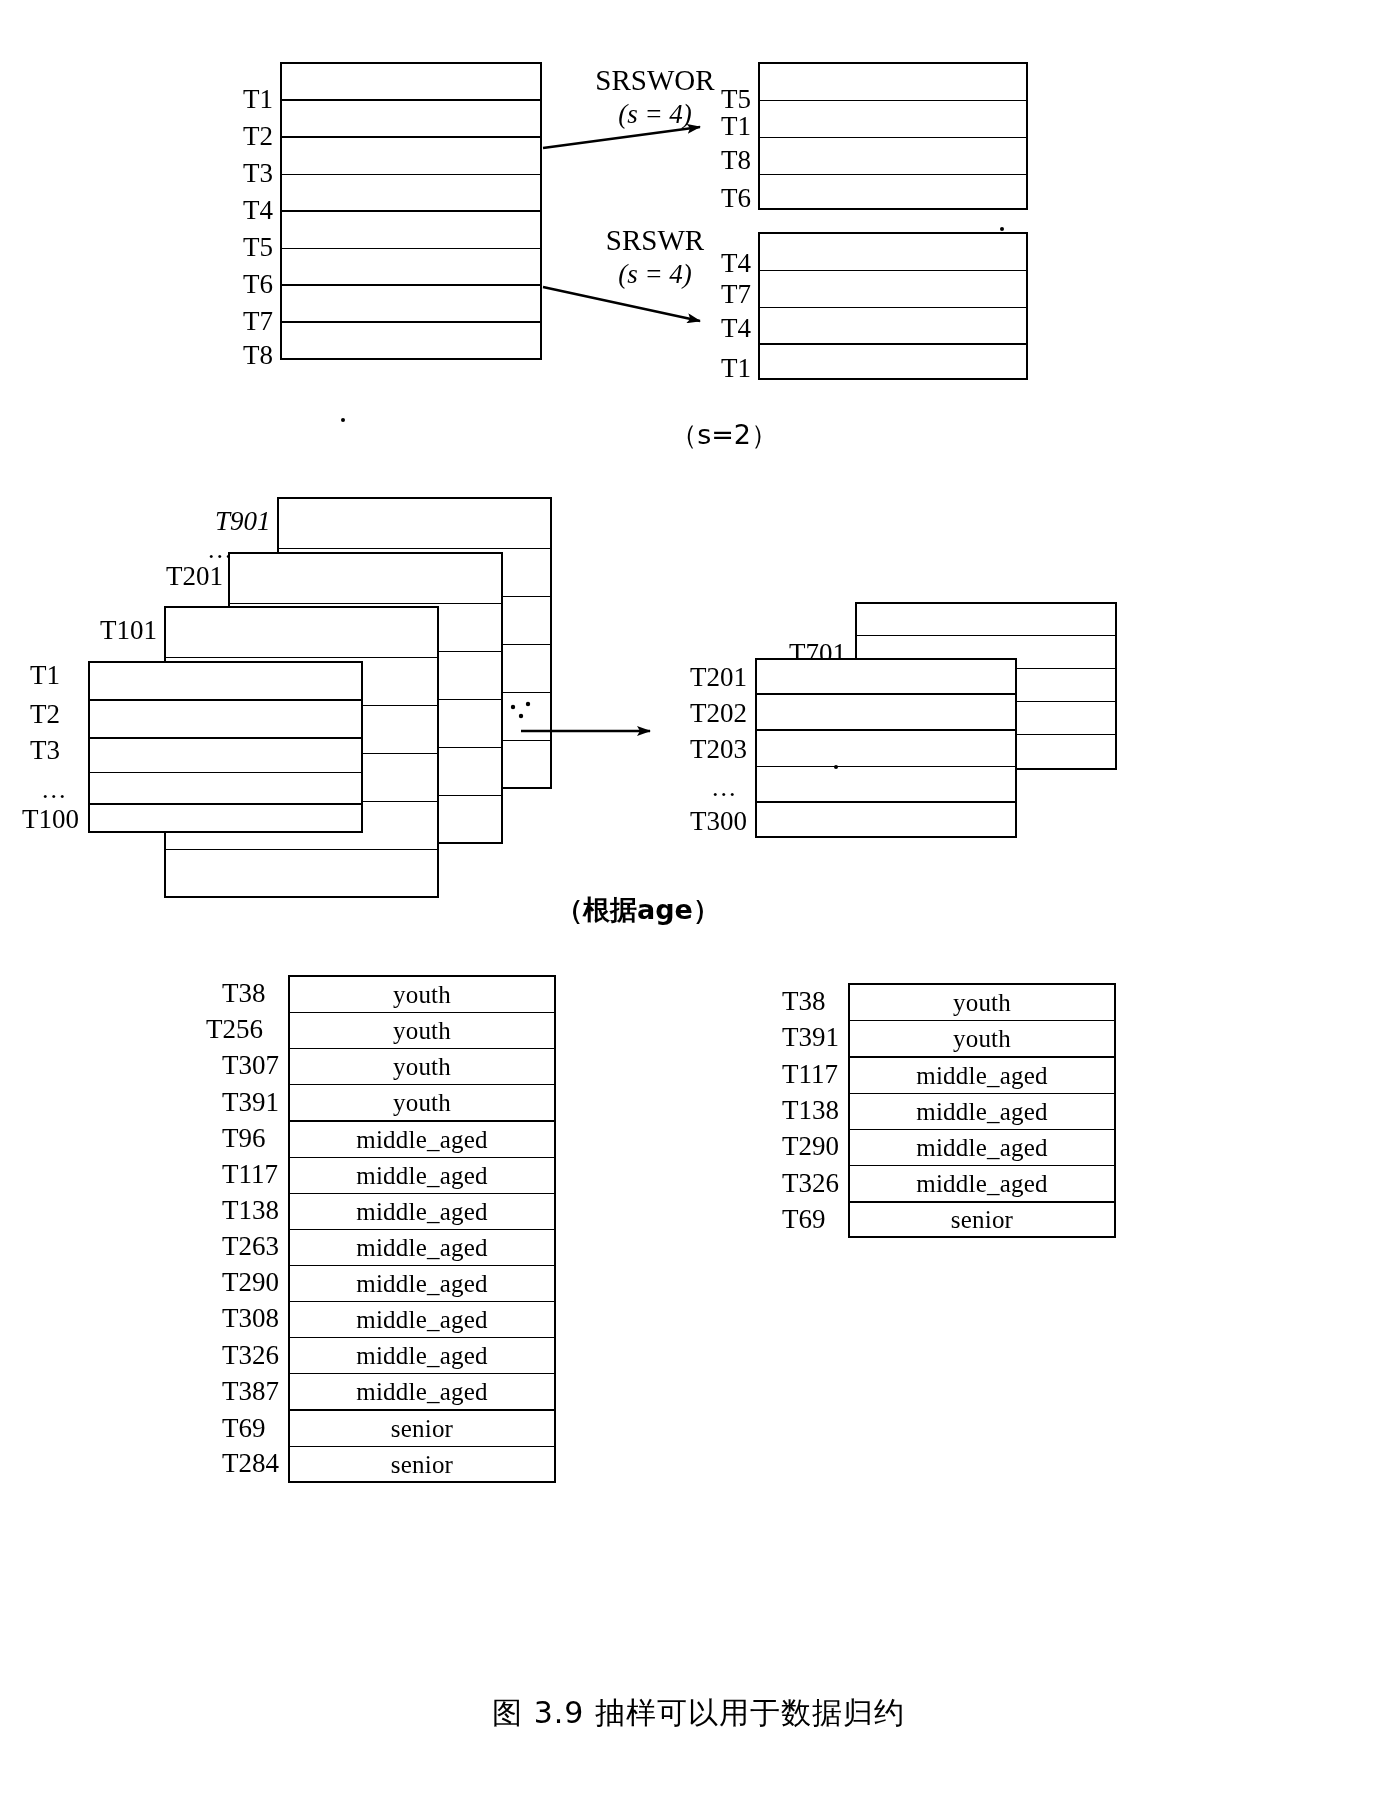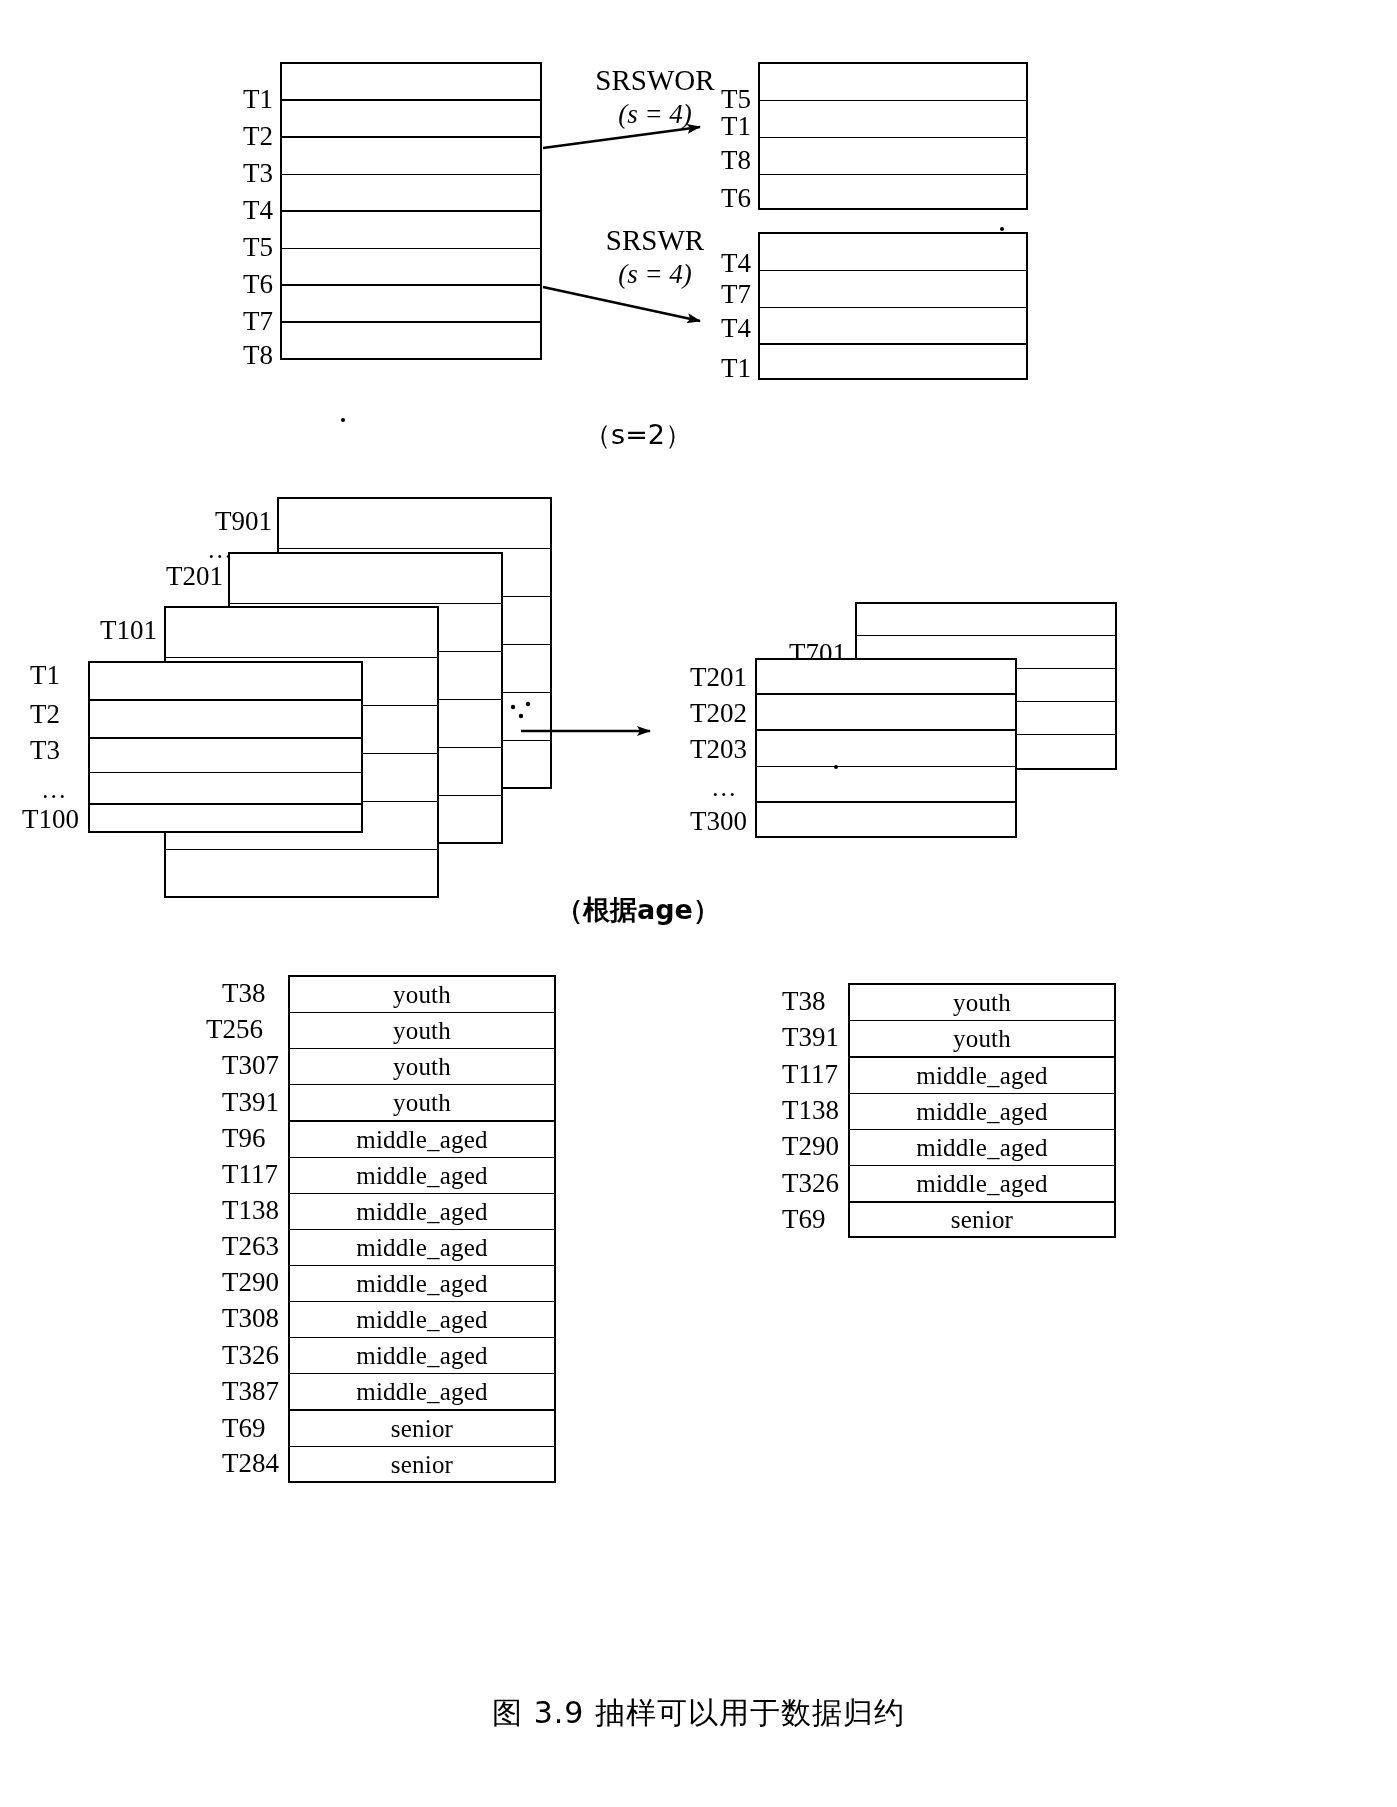--- a/index.html
+++ b/index.html
@@ -85,32 +85,32 @@
     <div class="row" style="height:37px;"></div>
     <div class="row thick" style="height:37px;"></div>
     <div class="row" style="height:33px;"></div>
   </div>
   <div class="lbl" style="left:721px;top:250px;">T4</div>
   <div class="lbl" style="left:721px;top:281px;">T7</div>
   <div class="lbl" style="left:721px;top:315px;">T4</div>
   <div class="lbl" style="left:721px;top:355px;">T1</div>
 
   <div class="cap" style="left:498px;top:418px;width:280px;">
-    <div class="cn" style="font-size:27px;"><span>（s=2）</span></div>
+    <div class="cn" style="font-size:27px;text-align:right;"><span>（s=2）</span></div>
   </div>
 
   <div class="tbl" style="left:277px;top:497px;width:275px;height:292px;">
     <div class="row" style="height:50px;"></div>
     <div class="row" style="height:48px;"></div>
     <div class="row" style="height:48px;"></div>
     <div class="row" style="height:48px;"></div>
     <div class="row" style="height:48px;"></div>
     <div class="row" style="height:46px;"></div>
   </div>
-  <div class="lbl" style="left:215px;top:508px;">T901</div>
+  <div class="lbl" style="left:215px;top:508px;font-style:italic;">T901</div>
   <div class="dots" style="left:208px;top:537px;">...</div>
 
   <div class="tbl" style="left:228px;top:552px;width:275px;height:292px;">
     <div class="row" style="height:50px;"></div>
     <div class="row" style="height:48px;"></div>
     <div class="row" style="height:48px;"></div>
     <div class="row" style="height:48px;"></div>
     <div class="row" style="height:48px;"></div>
     <div class="row" style="height:46px;"></div>
   </div>

